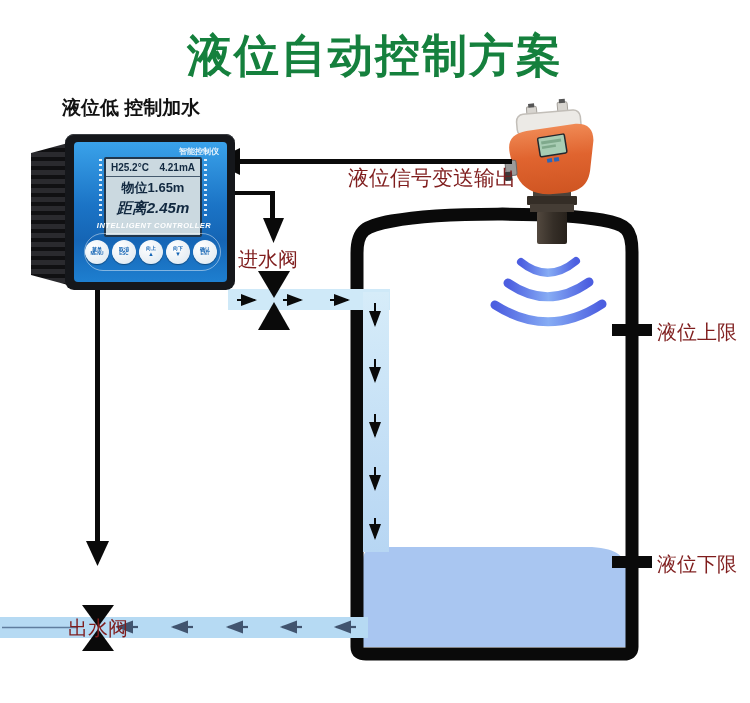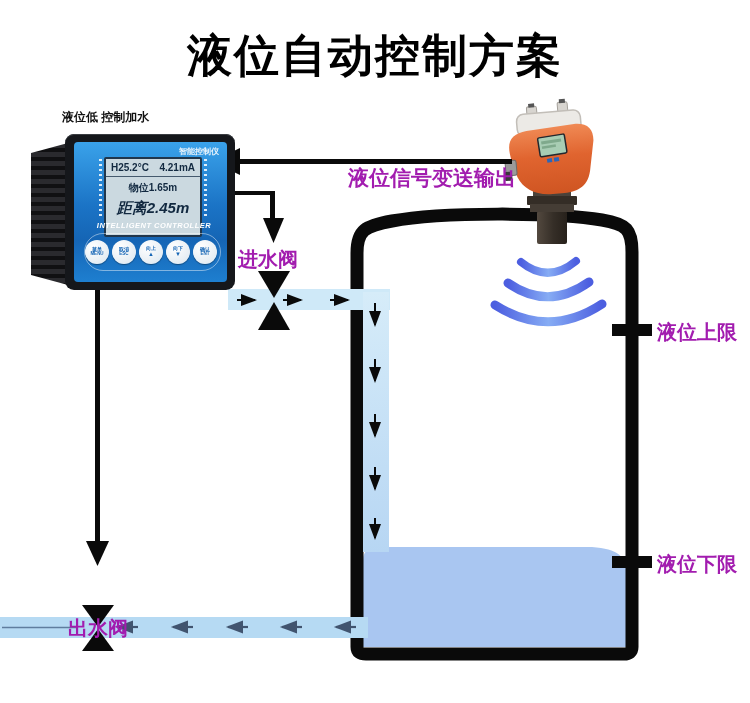--- a/index.html
+++ b/index.html
@@ -5,66 +5,66 @@
   html,body{margin:0;padding:0;}
   body{
     width:750px;height:703px;position:relative;background:#ffffff;
     font-family:"Liberation Sans","DejaVu Sans",sans-serif;
     overflow:hidden;
   }
   .abs{position:absolute;}
   
   .title{
     left:0;top:26px;width:750px;text-align:center;
-    font-size:45px;font-weight:900;color:#000000;letter-spacing:2px;
+    font-size:45px;font-weight:900;color:#15803d;letter-spacing:2px;
   }
   
-  .ctrl-caption{left:62px;top:109px;font-size:12px;font-weight:700;color:#111;}
+  .ctrl-caption{left:62px;top:95px;font-size:19px;font-weight:700;color:#111;}
   .ctrl-side{
     left:31px;top:143px;width:37px;height:142px;
     background:repeating-linear-gradient(180deg,#2a2a2e 0 5px,#101012 5px 9px);
     clip-path:polygon(0 7%,100% 0,100% 100%,0 93%);
   }
   .ctrl-bezel{
     left:65px;top:134px;width:170px;height:156px;background:#15171b;
     border-radius:9px;box-shadow:inset 0 1px 0 #3a3d42;
   }
   .ctrl-panel{
     left:74px;top:142px;width:153px;height:140px;border-radius:4px;
     background:linear-gradient(180deg,#3aa2ea 0%,#1b74c6 45%,#1565b5 70%,#1e7fd0 100%);
   }
   .ctrl-brand{right:8px;top:4px;font-size:8px;font-weight:700;color:#eaf4fc;position:absolute;font-family:Liberation Serif, serif;}
   .lcd{
     left:104px;top:157px;width:98px;height:80px;background:#cbd9e0;
     border:2px solid #20364c;border-radius:2px;box-sizing:border-box;color:#122940;
   }
   .lcd-r1{display:flex;justify-content:space-between;padding:0 5px;font-size:10px;
     height:17px;line-height:18px;border-bottom:1.5px solid #44596d;font-weight:600;}
-  .lcd-r2{font-size:10px;height:21px;line-height:22px;text-align:center;font-weight:600;}
+  .lcd-r2{font-size:13px;height:21px;line-height:22px;text-align:center;font-weight:600;}
   .lcd-r3{font-size:15px;height:19px;line-height:19px;text-align:center;font-weight:600;font-style:italic;}
   .lcd-stripe{width:3px;height:58px;top:159px;
     background:repeating-linear-gradient(180deg,rgba(255,255,255,.85) 0 2px,transparent 2px 5px);}
   .stripe-l{left:99px;} .stripe-r{left:204px;}
   .ctrl-subtitle{
     left:74px;top:221px;width:160px;text-align:center;font-size:7.5px;font-weight:700;
     font-style:italic;color:#ffffff;letter-spacing:.5px;
   }
   .btn-pill{left:84px;top:233px;width:137px;height:38px;border:1px solid rgba(255,255,255,.45);
     border-radius:19px;box-sizing:border-box;}
   .ctrl-btn{
     width:24px;height:24px;border-radius:50%;top:240px;
     background:radial-gradient(circle at 35% 30%,#ffffff 0%,#e2ebf2 80%);
     color:#1565b5;display:flex;flex-direction:column;align-items:center;justify-content:center;
     line-height:1.05;box-shadow:0 1px 1px rgba(0,0,0,.35);
   }
   .ctrl-btn .cn{font-size:5px;font-weight:700;}
   .ctrl-btn .en{font-size:4.5px;font-weight:700;}
   .ctrl-btn .glyph{font-size:6px;font-weight:700;}
   
-  .lbl{color:#a21caf;font-weight:700;}
+  .lbl{color:#7f1d1d;font-weight:400;}
   .lbl-signal{left:344px;top:164px;width:172px;font-size:21px;text-align:right;}
   .lbl-inlet{left:228px;top:246px;width:80px;font-size:20px;text-align:center;}
   .lbl-outlet{left:58px;top:579px;width:80px;font-size:20px;text-align:center;margin-top:36px;}
   .lbl-upper{left:657px;top:319px;font-size:20px;}
   .lbl-lower{left:657px;top:551px;font-size:20px;}
   svg{position:absolute;left:0;top:0;}
 </style>
 </head>
 <body>
 

